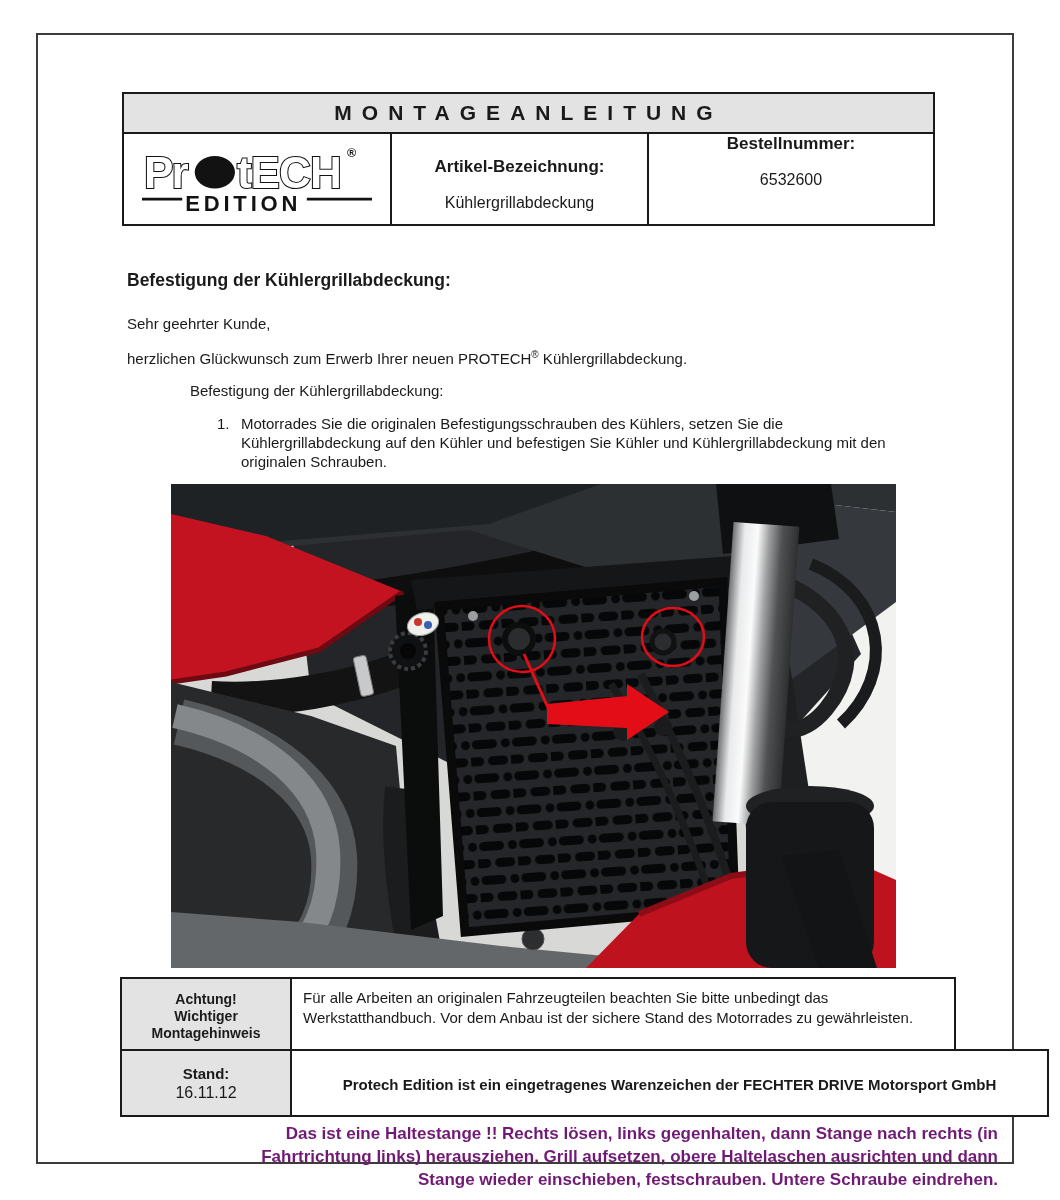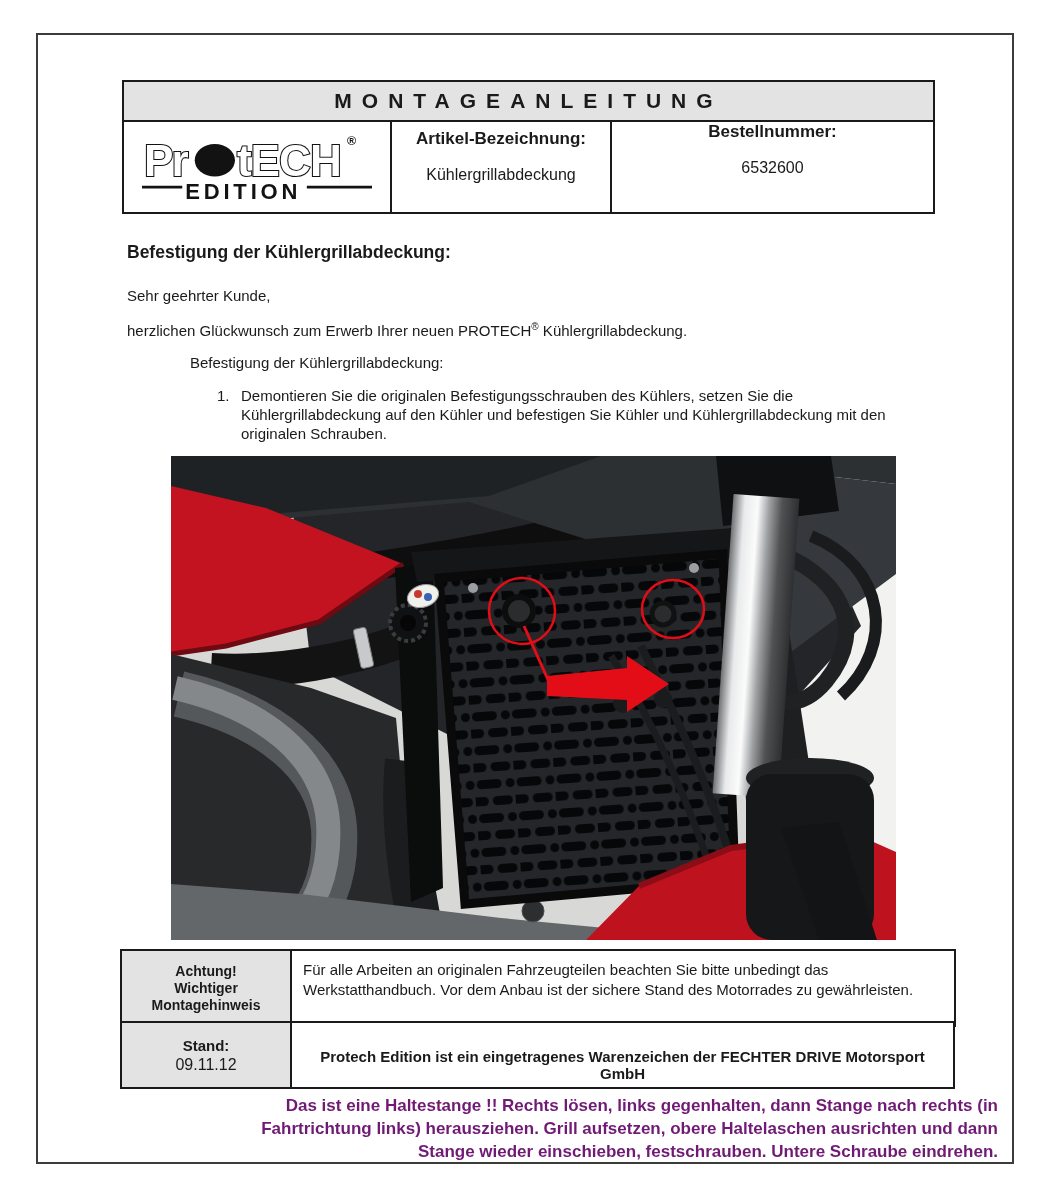--- a/index.html
+++ b/index.html
@@ -2,52 +2,52 @@
 <html><head>
 <meta charset="utf-8">
 <style>
   html,body{margin:0;padding:0;background:#ffffff;}
   .page{position:relative;width:1060px;height:1200px;background:#ffffff;
         font-family:"Liberation Sans",sans-serif;color:#1a1a1a;overflow:hidden;}
   .sheet{position:absolute;left:36px;top:33px;width:978px;height:1131px;
          border:2px solid #3c3c3c;background:#ffffff;box-sizing:border-box;}
 
   
-  .header-table{position:absolute;left:84px;top:45px;width:813px;
+  .header-table{position:absolute;left:84px;top:57px;width:813px;
                 border:2px solid #1a1a1a;box-sizing:border-box;background:#fff;}
   .ht-title{height:38px;background:#e3e3e3;border-bottom:2px solid #1a1a1a;
             display:flex;align-items:center;justify-content:center;
             font-size:21px;font-weight:bold;letter-spacing:10px;white-space:nowrap;}
   .ht-row{display:flex;height:90px;}
   .ht-cell{box-sizing:border-box;text-align:center;}
   .ht-c1{width:266px;display:flex;align-items:center;justify-content:center;border-radius:22px;}
-  .ht-c2{width:222px;border-left:2px solid #1a1a1a;border-right:2px solid #1a1a1a;padding-top:7px;}
+  .ht-c2{width:259px;border-left:2px solid #1a1a1a;border-right:2px solid #1a1a1a;padding-top:23px;}
   .ht-c3{flex:1;}
   .ht-label{font-size:17px;font-weight:bold;}
   .ht-value{font-size:16px;margin-top:17px;}
 
   
-  .abs{position:absolute;}
+  .abs{position:absolute;margin-top:28px;}
   .p-heading{left:89px;top:207px;font-size:17.5px;font-weight:bold;}
   .p-sal{left:89px;top:252px;font-size:15px;}
   .p-congrats{left:89px;top:286px;font-size:15px;}
   .p-congrats sup{font-size:10px;}
   .p-sub{left:152px;top:319px;font-size:15px;}
   .list-item{left:179px;top:351px;width:706px;display:flex;font-size:15px;line-height:19px;}
   .list-num{width:24px;flex:none;}
   .list-text{flex:1;}
 
   
   .figure{left:133px;top:421px;width:725px;height:484px;}
   .figure svg{display:block;}
 
   
   .note-table{left:82px;top:914px;width:836px;height:78px;border:2px solid #1a1a1a;
               box-sizing:border-box;display:flex;background:#fff;}
-  .ver-table{left:82px;top:986px;width:835px;height:68px;border:2px solid #1a1a1a;
+  .ver-table{left:82px;top:986px;width:929px;height:68px;border:2px solid #1a1a1a;
              box-sizing:border-box;display:flex;background:#fff;}
   .t-left{width:170px;flex:none;background:#e3e3e3;border-right:2px solid #1a1a1a;
           box-sizing:border-box;display:flex;flex-direction:column;align-items:center;justify-content:center;
           text-align:center;}
   .note-label{font-size:14px;font-weight:bold;line-height:17px;}
   .t-right{flex:1;box-sizing:border-box;}
   .note-text{padding:9px 4px 0 11px;font-size:15px;line-height:20px;}
   .ver-label{font-size:15px;font-weight:bold;line-height:19px;}
   .ver-date{font-size:16px;line-height:20px;}
   .ver-text{padding:7px 10px 0 10px;text-align:center;font-size:15px;font-weight:bold;line-height:17.5px;}
@@ -90,21 +90,21 @@
         </div>
       </div>
     </div>
 
     <div class="abs p-heading">Befestigung der Kühlergrillabdeckung:</div>
     <div class="abs p-sal">Sehr geehrter Kunde,</div>
     <div class="abs p-congrats"><span>herzlichen Glückwunsch zum Erwerb Ihrer neuen PROTECH</span><sup>®</sup><span> Kühlergrillabdeckung.</span></div>
     <div class="abs p-sub">Befestigung der Kühlergrillabdeckung:</div>
     <div class="abs list-item">
       <span class="list-num">1.</span>
-      <span class="list-text">Demontieren Sie die originalen Befestigungsschrauben des Kühlers, setzen Sie die Kühlergrillabdeckung auf den Kühler und befestigen Sie Kühler und Kühlergrillabdeckung mit den originalen Schrauben.</span>
+      <span class="list-text">Motorrades Sie die originalen Befestigungsschrauben des Kühlers, setzen Sie die Kühlergrillabdeckung auf den Kühler und befestigen Sie Kühler und Kühlergrillabdeckung mit den originalen Schrauben.</span>
     </div>
 
     <div class="abs figure">
       <svg viewBox="0 0 725 484" width="725" height="484">
         <defs>
           <linearGradient id="chrome" x1="0" y1="0" x2="1" y2="0">
             <stop offset="0" stop-color="#6f7173"></stop>
               <stop offset="0.18" stop-color="#e9eaeb"></stop>
             <stop offset="0.38" stop-color="#fbfbfb"></stop>
               <stop offset="0.55" stop-color="#9fa1a3"></stop>
@@ -181,21 +181,21 @@
         <div class="note-label">Montagehinweis</div>
       </div>
       <div class="t-right">
         <div class="note-text">Für alle Arbeiten an originalen Fahrzeugteilen beachten Sie bitte unbedingt das Werkstatthandbuch. Vor dem Anbau ist der sichere Stand des Motorrades zu gewährleisten.</div>
       </div>
     </div>
 
     <div class="abs ver-table">
       <div class="t-left">
         <div class="ver-label">Stand:</div>
-        <div class="ver-date">09.11.12</div>
+        <div class="ver-date">16.11.12</div>
       </div>
       <div class="t-right">
         <div class="ver-text"><br>
           <span>Protech Edition ist ein eingetragenes Warenzeichen der FECHTER DRIVE Motorsport GmbH</span>
         </div>
       </div>
     </div>
 
     <div class="abs warning">Das ist eine Haltestange !! Rechts lösen, links gegenhalten, dann Stange nach rechts (in Fahrtrichtung links) herausziehen. Grill aufsetzen, obere Haltelaschen ausrichten und dann Stange wieder einschieben, festschrauben. Untere Schraube eindrehen.</div>
 

